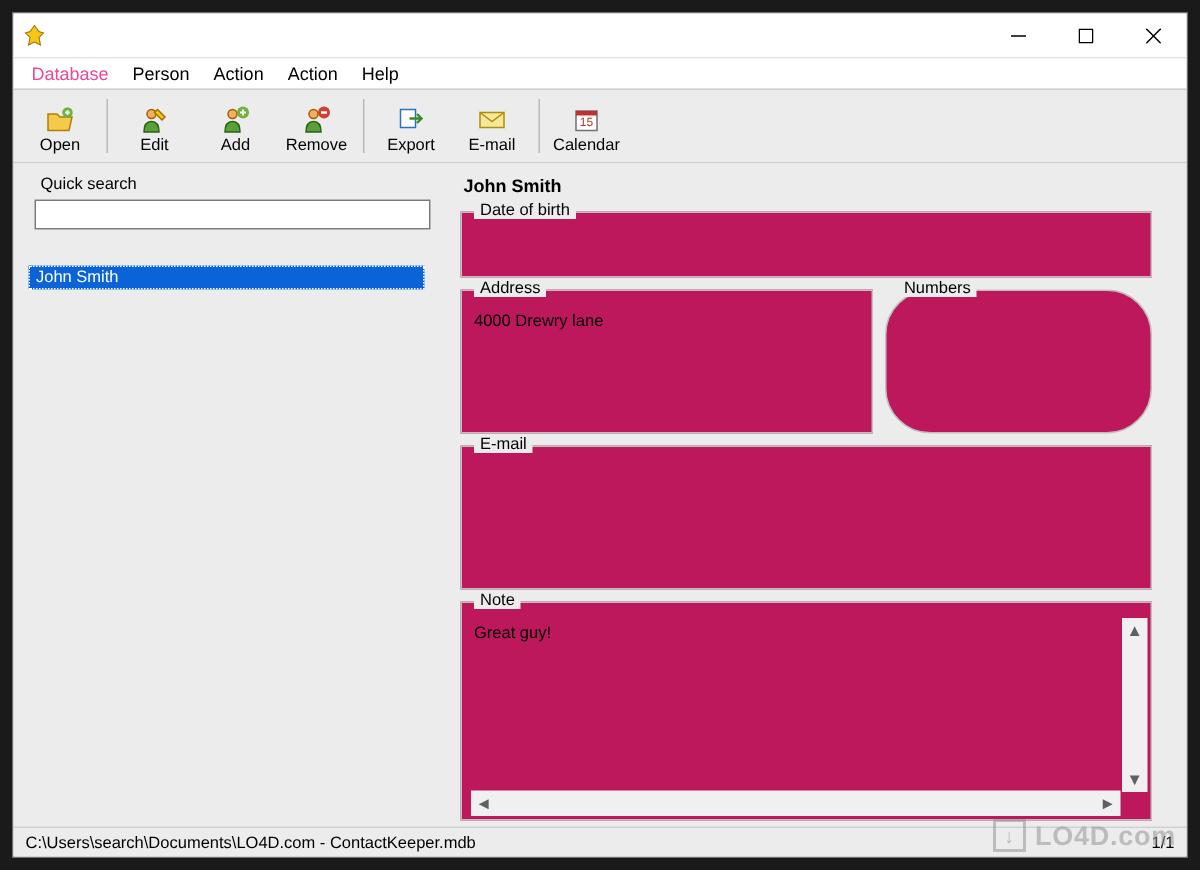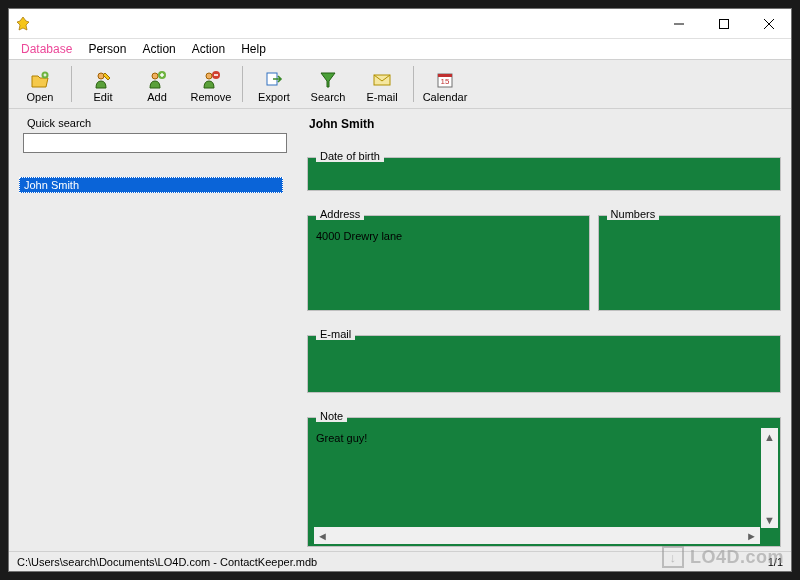--- a/index.html
+++ b/index.html
@@ -43,28 +43,28 @@
   .toolbar {
     height: 50px; background:#ececec; border-top:1px solid #d0d0d0; border-bottom:1px solid #d0d0d0;
     display:flex; align-items:center; padding:0 4px;
   }
   .tb-btn { width:54px; height:46px; display:flex;flex-direction:column;align-items:center;justify-content:center; }
   .tb-btn .ic { width:24px; height:24px; display:flex;align-items:flex-end;justify-content:center; }
   .tb-btn .lbl { font-size:11px; margin-top:1px; color:#000; }
   .tb-sep { width:1px; height:36px; background:#b8b8b8; margin:0 4px; }
   
   .client {
-    flex:1; background:#ececec; display:flex; padding:6px 10px 4px 10px; gap:8px;
+    flex:1; background:#ececec; display:flex; padding:6px 23px 4px 10px; gap:8px;
     min-height: 0;
   }
   .left-pane { width:280px; display:flex; flex-direction:column; }
   .right-pane { flex:1; display:flex; flex-direction:column; min-width:0; }
   .groupbox {
-    border:1px solid #c0c0c0; position:relative; margin-top:24px;
-    padding:14px 8px 8px 8px; background:#15803d;
+    border:1px solid #c0c0c0; position:relative; margin-top:8px;
+    padding:14px 8px 8px 8px; background:#be185d;
   }
   .groupbox .legend {
     position:absolute; top:-8px; left:8px; background:#ececec; padding:0 4px;
     font-size:11px; color:#000;
   }
   .qs-label { font-size:11px; margin:2px 0 2px 8px; }
   .qs-input {
     margin:2px 0 0 4px; width:264px; height:20px;
     border:1px solid #7a7a7a; background:#fff; font-size:12px; padding:0 4px;
   }
@@ -72,21 +72,21 @@
     margin-top:24px; margin-left:0;
   }
   .contact-row {
     width:264px; height:16px; background:#0a64d8; color:#fff;
     border:1px dotted #fff; padding:0 4px; font-size:11px; display:flex;align-items:center;
   }
   .person-name { font-weight:bold; font-size:12px; margin:2px 0 2px 2px; }
   .details { flex:1; display:flex; flex-direction:column; min-height:0; }
   .row2 { display:flex; gap:8px; }
   .row2 .groupbox:first-child { flex:1.6; }
-  .row2 .groupbox:last-child { flex:1; }
+  .row2 .groupbox:last-child { flex:1;border-radius:30px; }
   .gb-dob { height:44px; }
   .gb-addr { height:96px; }
   .gb-num { height:96px; }
   .gb-email { height:96px; }
   .gb-note { flex:1; min-height:130px; position:relative; padding-right:22px; padding-bottom:20px; }
   .gb-note .scroll-v {
     position:absolute; right:2px; top:10px; bottom:18px; width:17px;
     background:#f0f0f0; display:flex; flex-direction:column; justify-content:space-between;
   }
   .gb-note .scroll-h {
@@ -203,28 +203,20 @@
           <svg width="20" height="20" viewBox="0 0 20 20">
             <rect x="3" y="3" width="10" height="12" fill="#fff" stroke="#3070c0"></rect>
             <path d="M9 9 L17 9 M14 6 L17 9 L14 12" fill="none" stroke="#3a8a2a" stroke-width="1.6"></path>
           </svg>
         </span>
       <span class="lbl">Export</span>
     </div>
     <div class="tb-btn">
       <span class="ic">
           <svg width="20" height="20" viewBox="0 0 20 20">
-            <path d="M3 3 L17 3 L11 11 L11 17 L9 17 L9 11 Z" fill="#4aa038" stroke="#206010"></path>
-          </svg>
-        </span>
-      <span class="lbl">Search</span>
-    </div>
-    <div class="tb-btn">
-      <span class="ic">
-          <svg width="20" height="20" viewBox="0 0 20 20">
             <rect x="2" y="5" width="16" height="10" fill="#f5e7a0" stroke="#b09000"></rect>
             <path d="M2 5 L10 11 L18 5" fill="none" stroke="#b09000"></path>
           </svg>
         </span>
       <span class="lbl">E-mail</span>
     </div>
     <div class="tb-sep"></div>
     <div class="tb-btn">
       <span class="ic">
           <svg width="20" height="20" viewBox="0 0 20 20">

